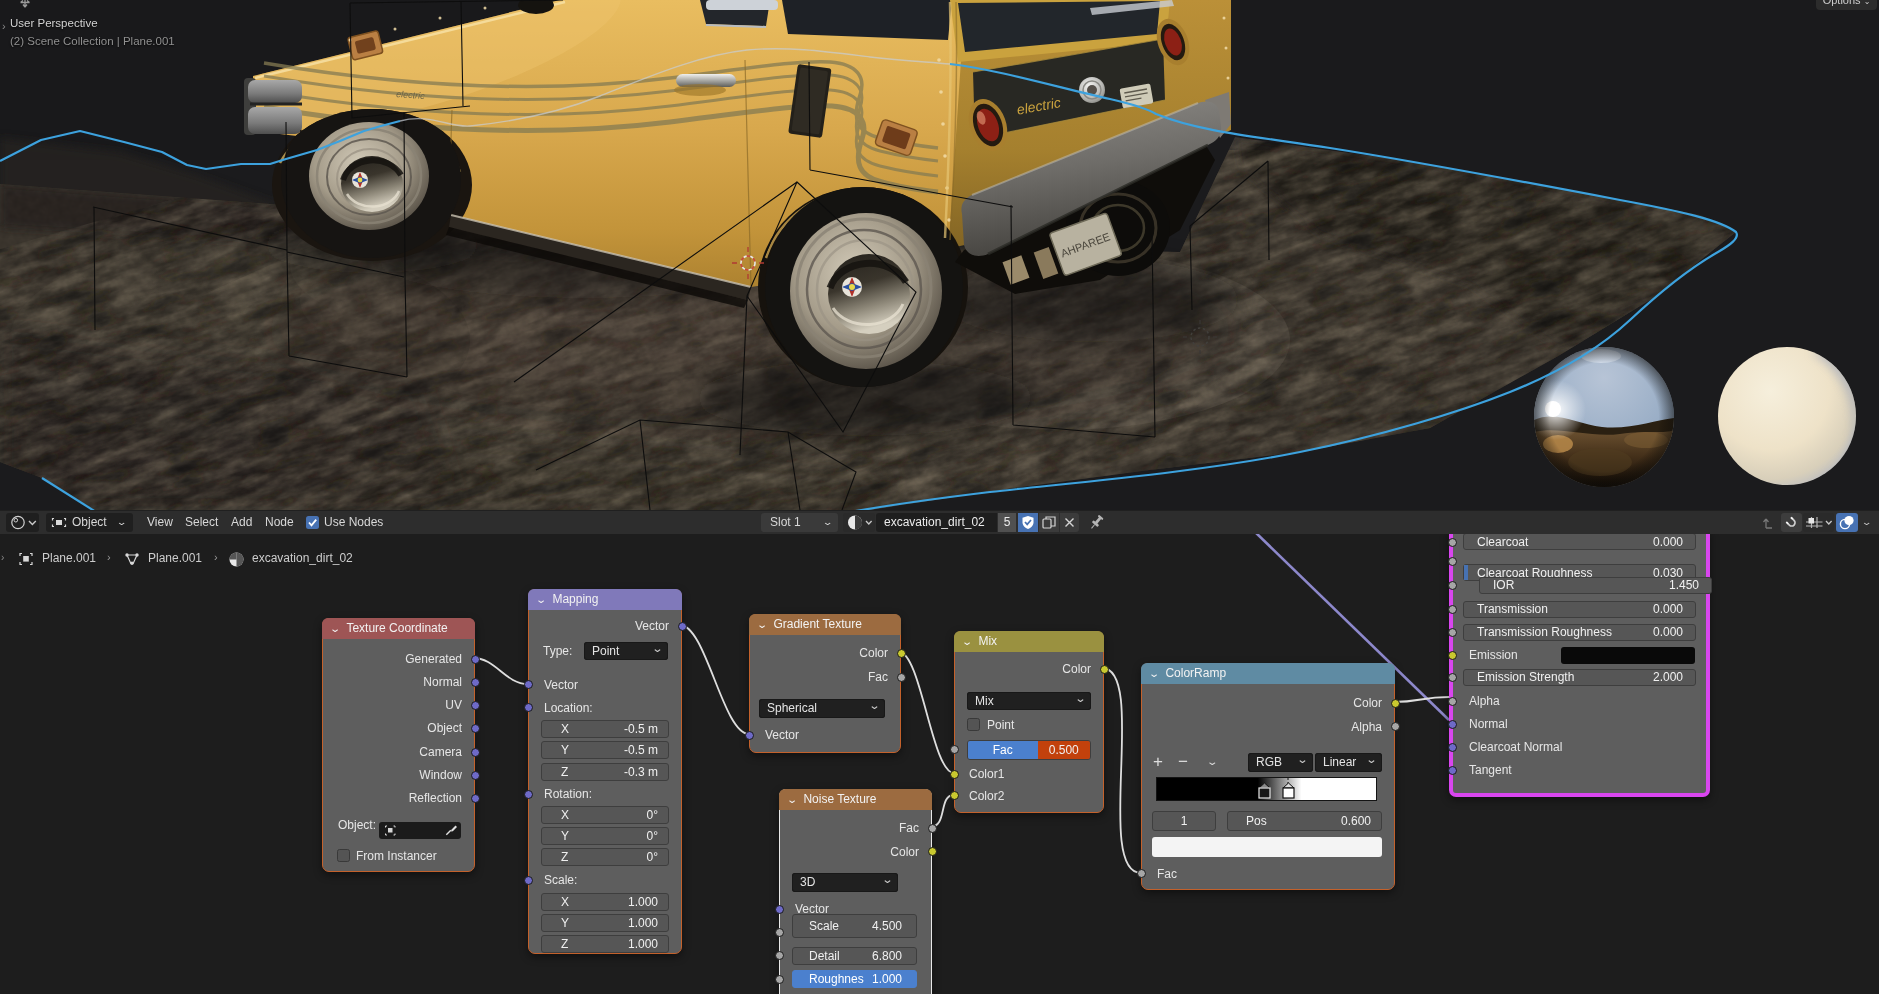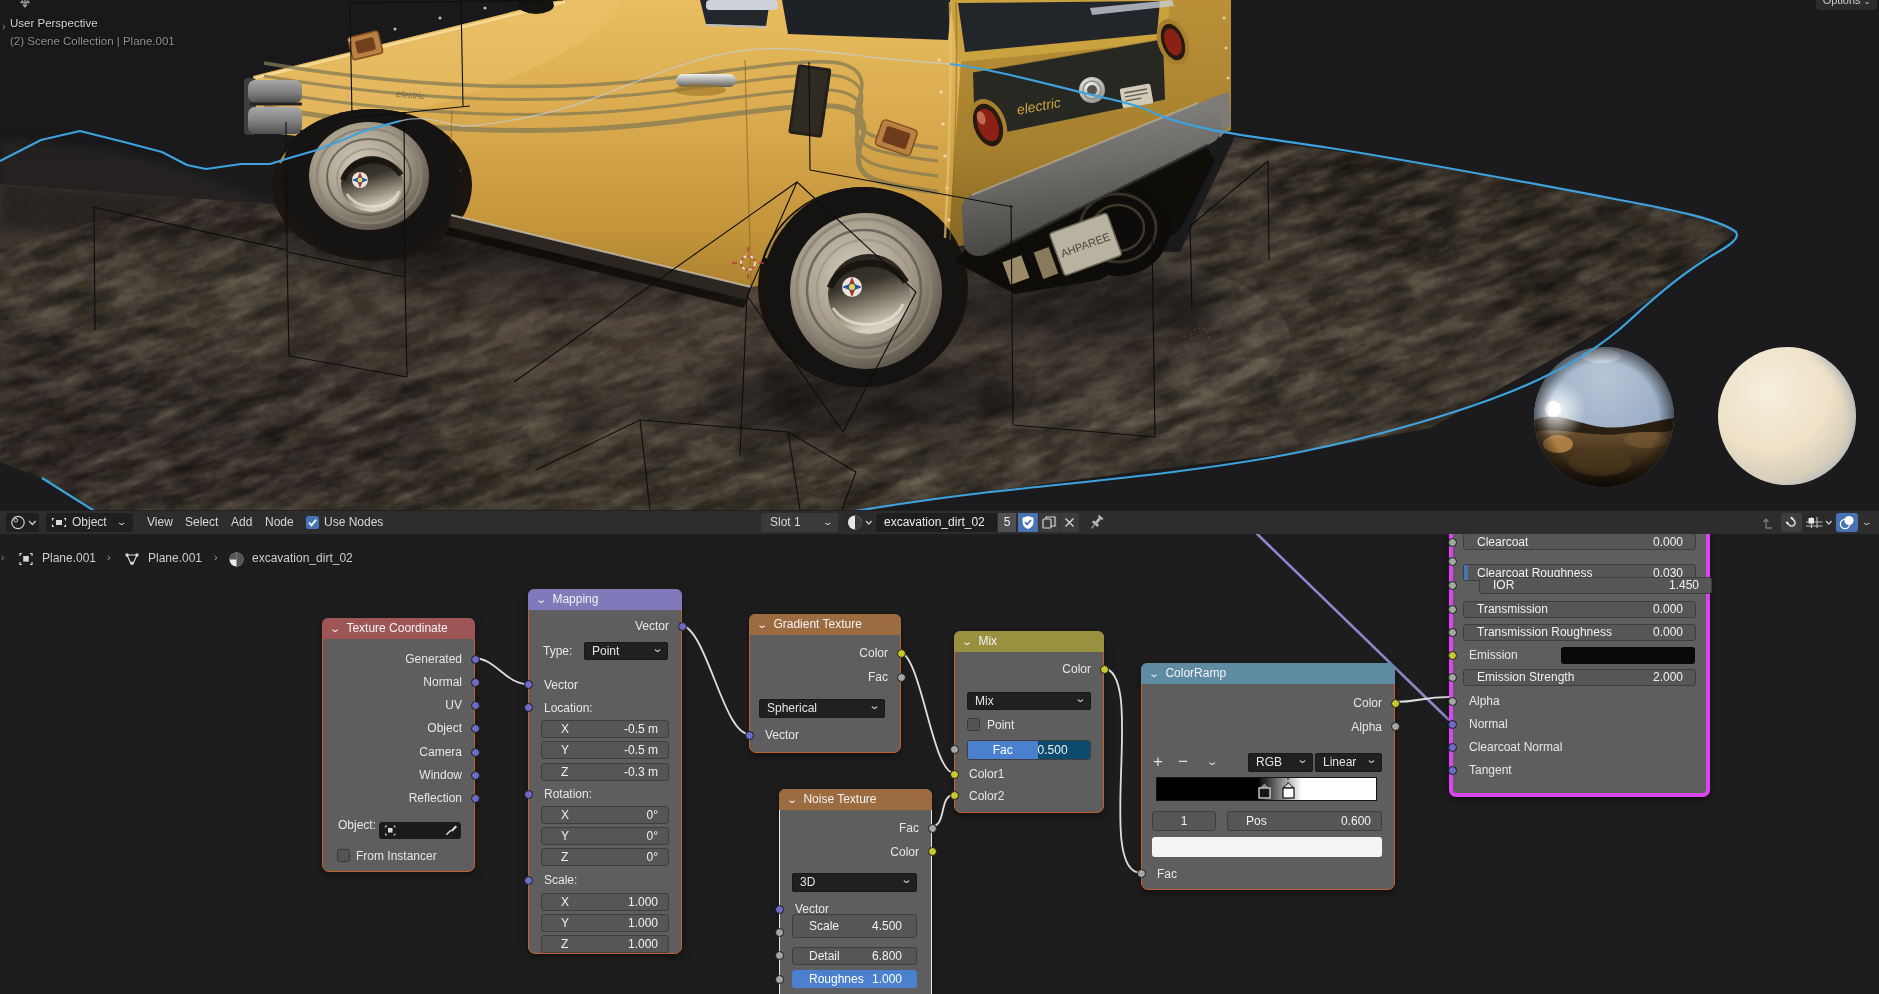--- a/index.html
+++ b/index.html
@@ -626,36 +626,36 @@
 
 <div class="node nsel" style="left:954px;top:97px;width:148px;height:180px;z-index:10">
   <div class="nh" style="background:#9a9140"><span class="chev">⌄</span>Mix</div>
   <div class="olbl or" style="right:12px;top:29px;">Color</div>
       <div class="sock sy" style="right:-5.5px;top:33px"></div>
   <div class="drop" style="left:12px;top:60px;width:124px;height:18px;">Mix<span class="dc" style="line-height:18px">⌄</span></div>
   <div class="cb" style="left:12px;top:86px;"></div>
   <div class="olbl" style="left:32px;top:85px;">Point</div>
   <div style="position:absolute;left:12px;top:108px;width:124px;height:20px;border-radius:3px;overflow:hidden;display:flex;border:1px solid #3e3e3e;box-sizing:border-box;">
     <div style="width:57%;background:#4b80ce;color:#fff;text-align:center;line-height:18px;">Fac</div>
-    <div style="flex:1;background:#0c4a6e;color:#f0f0f0;line-height:18px;">0.500</div>
+    <div style="flex:1;background:#c2410c;color:#f0f0f0;text-align:center;line-height:18px;">0.500</div>
   </div>
   <div class="sock sg" style="left:-5.5px;top:113px"></div>
   <div class="olbl" style="left:14px;top:134px;">Color1</div>
       <div class="sock sy" style="left:-5.5px;top:137.5px"></div>
   <div class="olbl" style="left:14px;top:156px;">Color2</div>
       <div class="sock sy" style="left:-5.5px;top:159.3px"></div>
 </div>
 
 <div class="node nact" style="left:779px;top:255px;width:151px;height:212px;z-index:11">
   <div class="nh" style="background:#9c6b40"><span class="chev">⌄</span>Noise Texture</div>
   <div class="olbl or" style="right:12px;top:30px;">Fac</div>
       <div class="sock sg" style="right:-5.5px;top:33.5px"></div>
   <div class="olbl or" style="right:12px;top:54px;">Color</div>
       <div class="sock sy" style="right:-5.5px;top:57px"></div>
-  <div class="drop" style="left:12px;top:83px;width:125px;height:19px;line-height:19px;">3D<span class="dc" style="line-height:19px">⌄</span></div>
+  <div class="drop" style="left:12px;top:83px;width:106px;height:19px;line-height:19px;">3D<span class="dc" style="line-height:19px">⌄</span></div>
   <div class="olbl" style="left:15px;top:111px;">Vector</div>
       <div class="sock sv" style="left:-5.5px;top:114.5px"></div>
   <div class="vrow" style="left:12px;top:124px;width:125px;height:24px;padding:0 14px 0 16px;">
         <span>Scale</span>
         <span>4.500</span>
       </div>
   <div class="sock sg" style="left:-5.5px;top:138px"></div>
   <div class="vrow" style="left:12px;top:157px;width:125px;height:18px;padding:0 14px 0 16px;">
         <span>Detail</span>
         <span>6.800</span>

